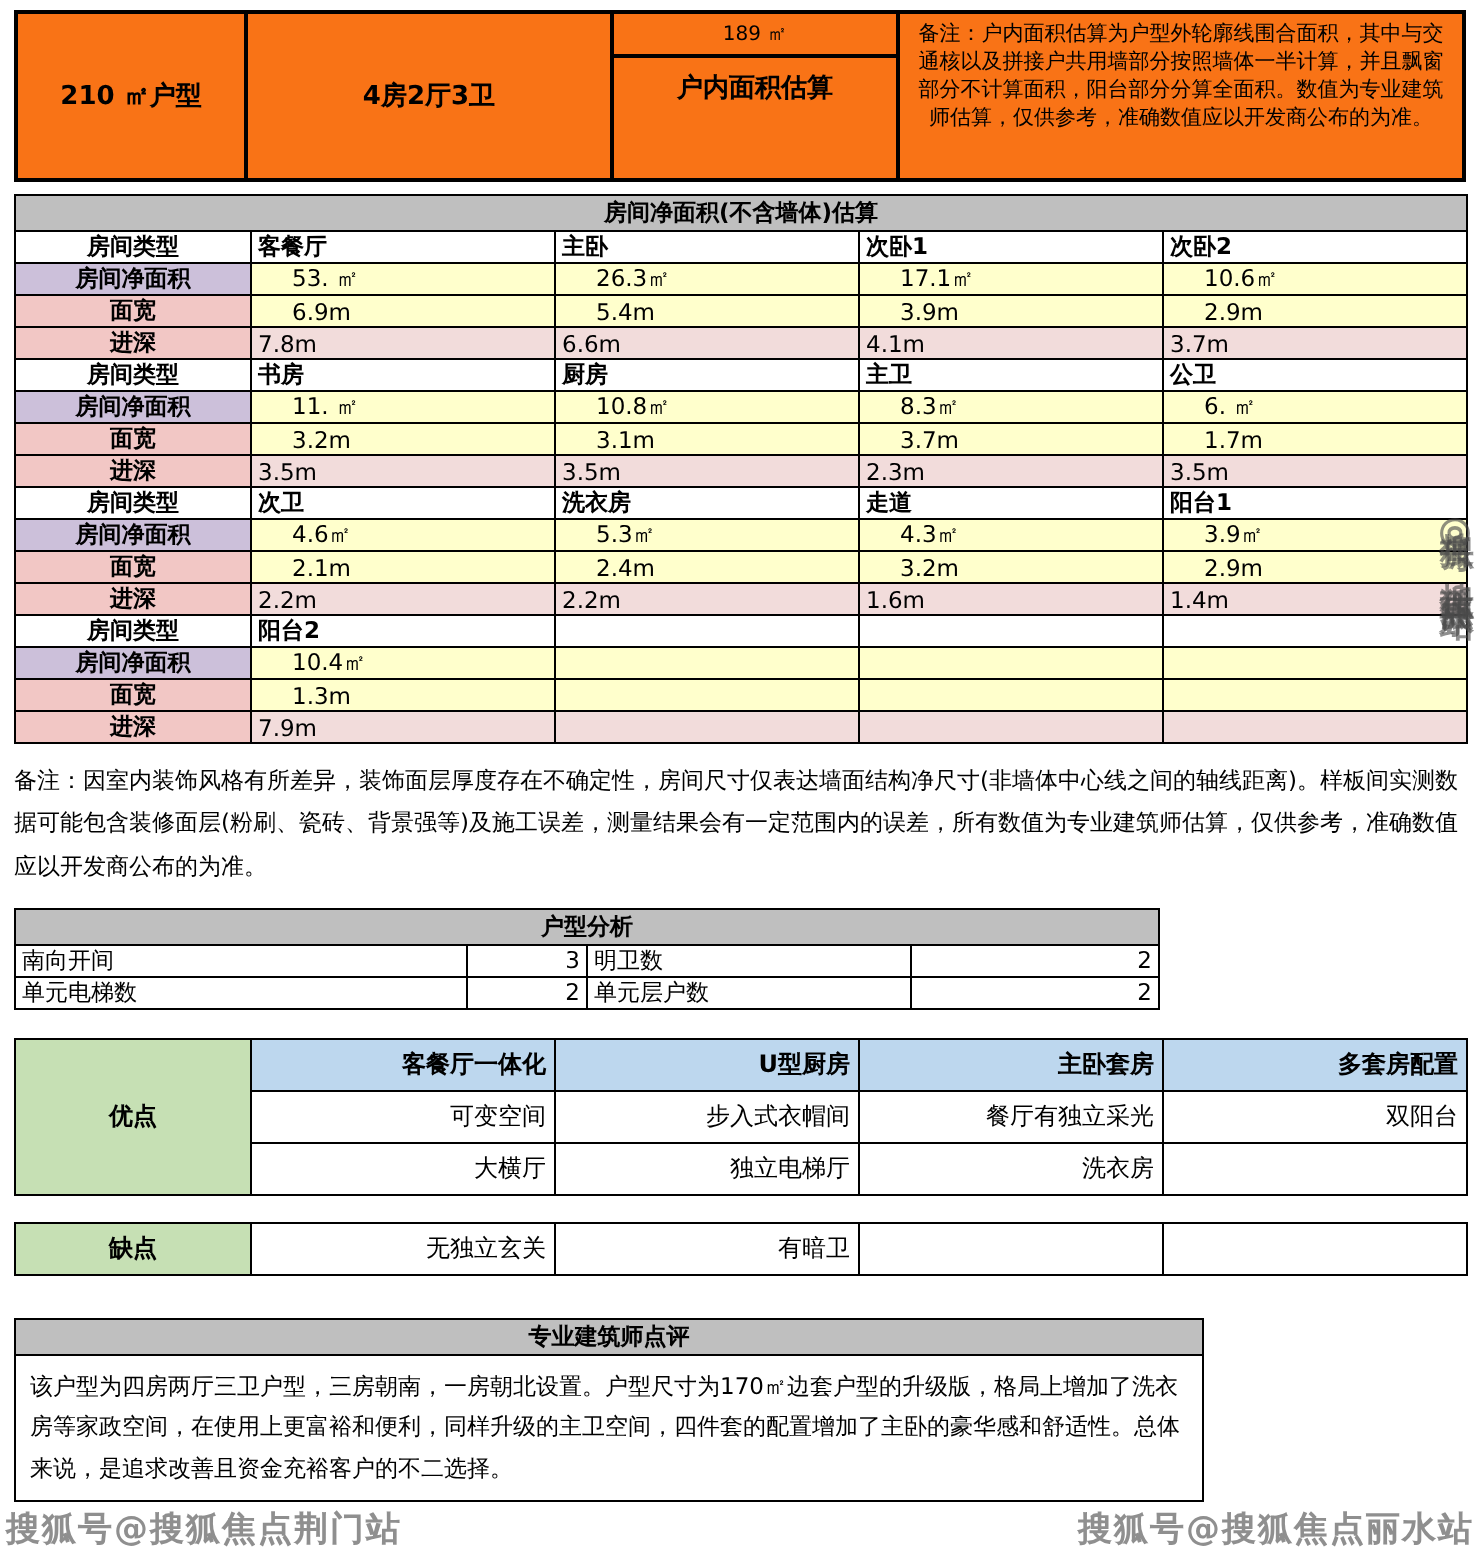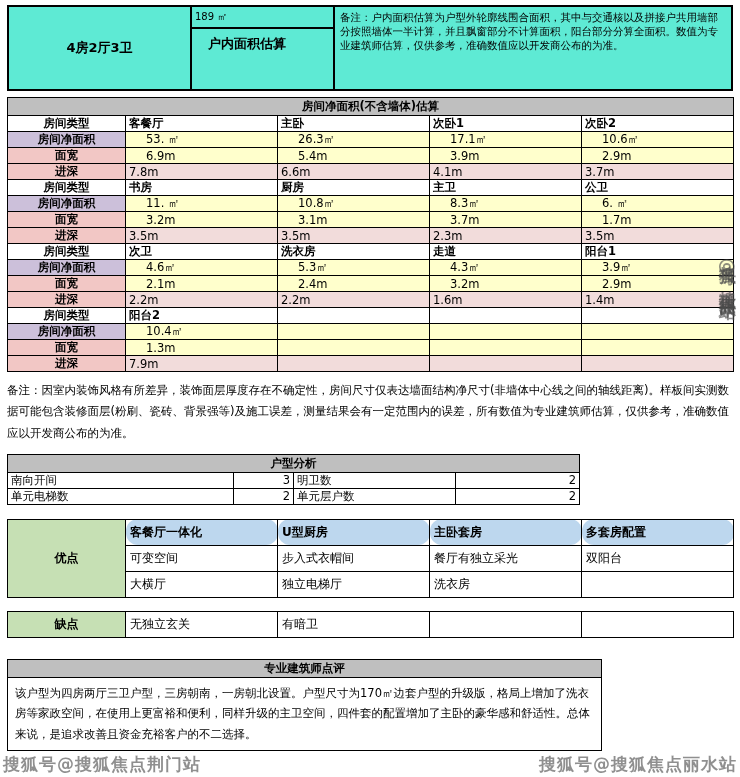--- a/index.html
+++ b/index.html
@@ -8,21 +8,21 @@
     background: #fff;
     font-family: "DejaVu Sans", "Liberation Sans", sans-serif;
     color: #000;
     position: relative;
     overflow: hidden;
   }
   .page { position: absolute; inset: 0; padding: 5px 7px; }
 
   
   .top-header { display: flex; height: 86px; }
-  .box { border: 2px solid #000; background: #5eead4; }
+  .box { border: 2px solid #000; background: #f97316; text-align: center; }
   .box + .box { margin-left: -2px; }
   .hcell { display: flex; align-items: center; justify-content: center; font-weight: bold; font-size: 13px; }
   .unit { width: 117px; }
   .layout { width: 185px; }
   .areacol { width: 145px; display: flex; flex-direction: column; }
   .area-val { height: 22px; border-bottom: 2px solid #000; font-size: 10px; padding: 3px 3px 0; }
   .area-title { font-weight: bold; font-size: 13px; padding: 6px 16px 0; }
   .hnote { flex: 1; font-size: 10.5px; line-height: 1.34; padding: 3px 5px; }
 
   
@@ -61,21 +61,21 @@
   .analysis-table col.a3 { width: 124px; }
   .analysis-table td { height: 16px; }
   .a-label { text-align: left; padding: 0 3px; }
   .a-value { text-align: right; padding: 0 3px; }
 
   
   .adv-table { width: 726px; margin-top: 14px; }
   .dis-table { width: 726px; margin-top: 13px; }
   .adv-table td, .dis-table td { height: 26px; font-size: 12px; padding: 0 4px; }
   .pclabel { background: var(--pros-cons-label-bg, #c6e0b4); text-align: center; font-weight: bold; }
-  .pcitem { text-align: left; border-radius: 12px; }
+  .pcitem { text-align: right; }
   .blue { background: var(--advantage-row1-bg, #bdd7ee); font-weight: bold; }
 
   
   .review-table { width: 595px; margin-top: 21px; }
   .review-text {
     height: 60px; vertical-align: top; padding: 5px 7px !important;
     font-size: 12px; line-height: 1.8; white-space: normal !important;
   }
 
   
@@ -88,20 +88,23 @@
   .wm-bl { left: 3px; bottom: 1px; }
   .wm-br { right: 3px; bottom: 1px; }
   .wm-right { right: 0; top: 252px; writing-mode: vertical-rl; letter-spacing: 2px; }
 </style>
 </head>
 <body>
 
 <div class="page">
 
   <div class="top-header">
+    <div class="box hcell unit">
+      <span>210 ㎡户型</span>
+    </div>
     <div class="box hcell layout">
       <span>4房2厅3卫</span>
     </div>
     <div class="box areacol">
       <div class="area-val">189 ㎡</div>
       <div class="area-title">户内面积估算</div>
     </div>
     <div class="box hnote">备注：户内面积估算为户型外轮廓线围合面积，其中与交通核以及拼接户共用墙部分按照墙体一半计算，并且飘窗部分不计算面积，阳台部分分算全面积。数值为专业建筑师估算，仅供参考，准确数值应以开发商公布的为准。</div>
   </div>
 

